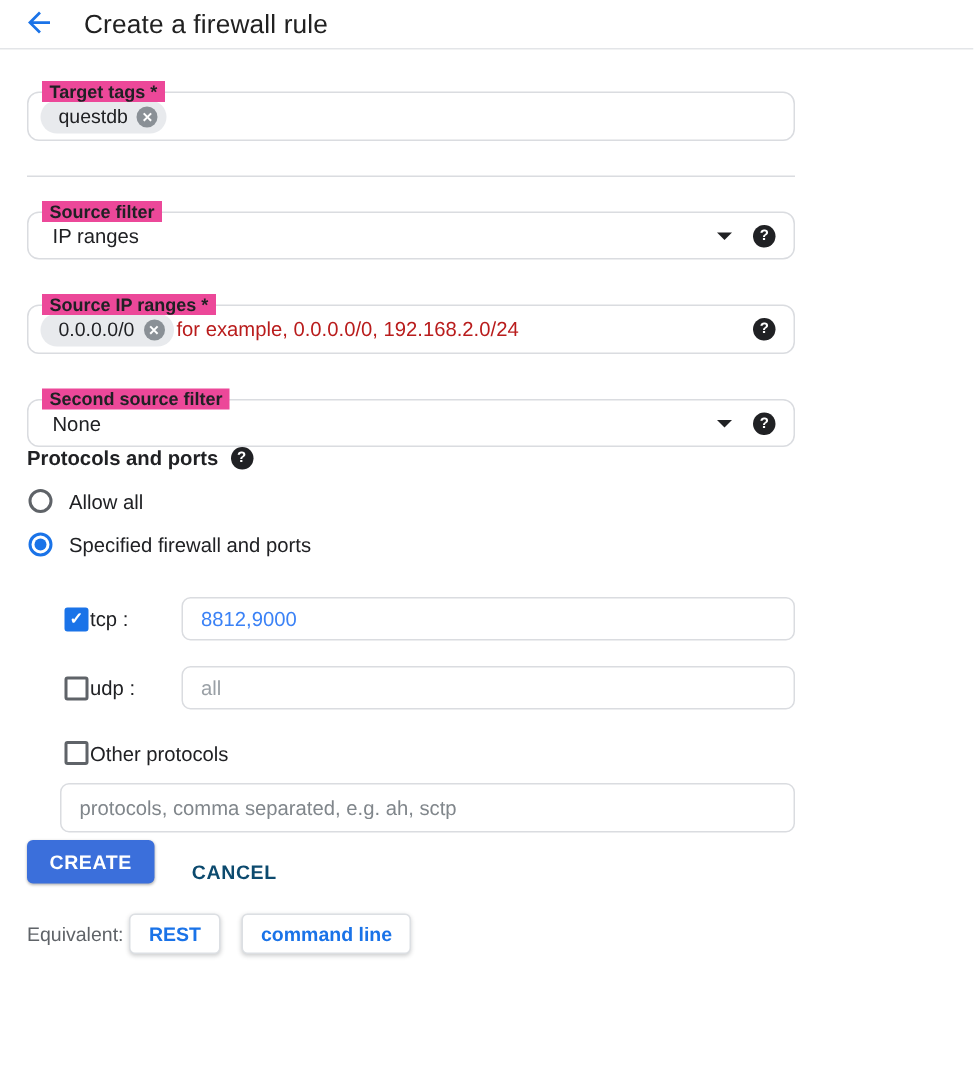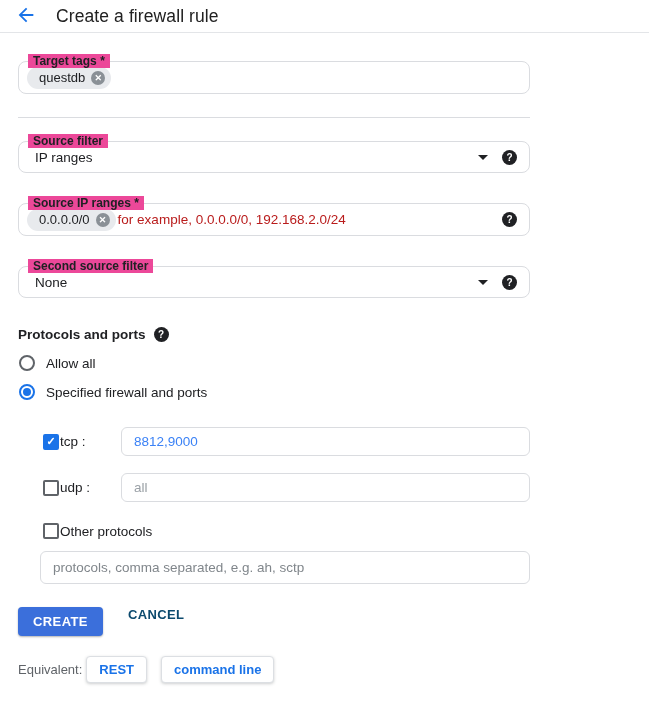--- a/index.html
+++ b/index.html
@@ -35,21 +35,21 @@
     display:flex; align-items:center; justify-content:center; font-size:9px; font-weight:bold;
     cursor:pointer; }
   .chip-x::after { content:"✕"; }
   .phold { font-size:13.5px; color:#b91c1c; margin-left:2px; flex:1; }
 
   .f-target { margin-top:28px; }
   .sep { border:none; border-top:1px solid #dadce0; margin:23px 0; }
   .f-ip, .f-second { margin-top:30px; }
 
   
-  .sect { margin-top:29px; display:flex; align-items:flex-start; gap:8px; }
+  .sect { display:flex; align-items:flex-start; gap:8px; }
   .sect h2 { font-size:13.5px; font-weight:bold; }
   .radio-row { margin-top:13px; display:flex; align-items:center; gap:11px; padding-left:1px; }
   .radio { width:16px; height:16px; border-radius:50%; border:2px solid #5f6368; flex:0 0 auto; }
   .radio.sel { border-color:#1a73e8; display:flex; align-items:center; justify-content:center; }
   .radio.sel::after { content:""; width:8px; height:8px; border-radius:50%; background:#1a73e8; }
   .radio-row span.rlbl { font-size:13.5px; }
 
   .prow { display:flex; align-items:center; padding-left:25px; }
   .prow.tcp { margin-top:27px; }
   .prow.udp { margin-top:17px; }
@@ -64,21 +64,21 @@
     font-size:13.5px; color:#3b82f6; font-family:"Liberation Sans",sans-serif; outline:none; }
   .pinput::placeholder { color:#9aa0a6; }
   .wide-input-wrap { margin-top:12px; padding-left:22px; }
   .winput { width:100%; height:33px; border:1px solid #dadce0; border-radius:6px; padding:0 12px;
     font-size:13.5px; color:#202124; font-family:"Liberation Sans",sans-serif; outline:none; }
   .winput::placeholder { color:#80868b; }
 
   
   .disable-row { margin-top:30px; display:flex; align-items:center; gap:6px; cursor:pointer; }
   .disable-row .txt { color:#1a73e8; font-size:13px; font-weight:bold; letter-spacing:.4px; }
-  .btn-row { margin-top:23px; display:flex; align-items:flex-start; }
+  .btn-row { margin-top:5px; display:flex; align-items:flex-end; }
   .btn-create { background:#3b6fdb; color:#fff; border:none; border-radius:4px; height:29px;
     padding:0 15px; font-size:13px; font-weight:bold; letter-spacing:.4px;
     font-family:"Liberation Sans",sans-serif; cursor:pointer; box-shadow:0 1px 2px rgba(0,0,0,.3); }
   .btn-cancel { background:none; border:none; color:#0c4a6e; font-size:13px; font-weight:bold;
     letter-spacing:.4px; margin-left:25px; font-family:"Liberation Sans",sans-serif; cursor:pointer; }
 
   .equiv { margin-top:20px; display:flex; align-items:center; }
   .equiv .elbl { font-size:13px; color:#5f6368; }
   .echip { display:inline-flex; align-items:center; background:#fff; border:1px solid #dcdfe3;
     border-radius:4px; padding:5px 12px; color:#1a73e8; font-size:13px; font-weight:bold;

